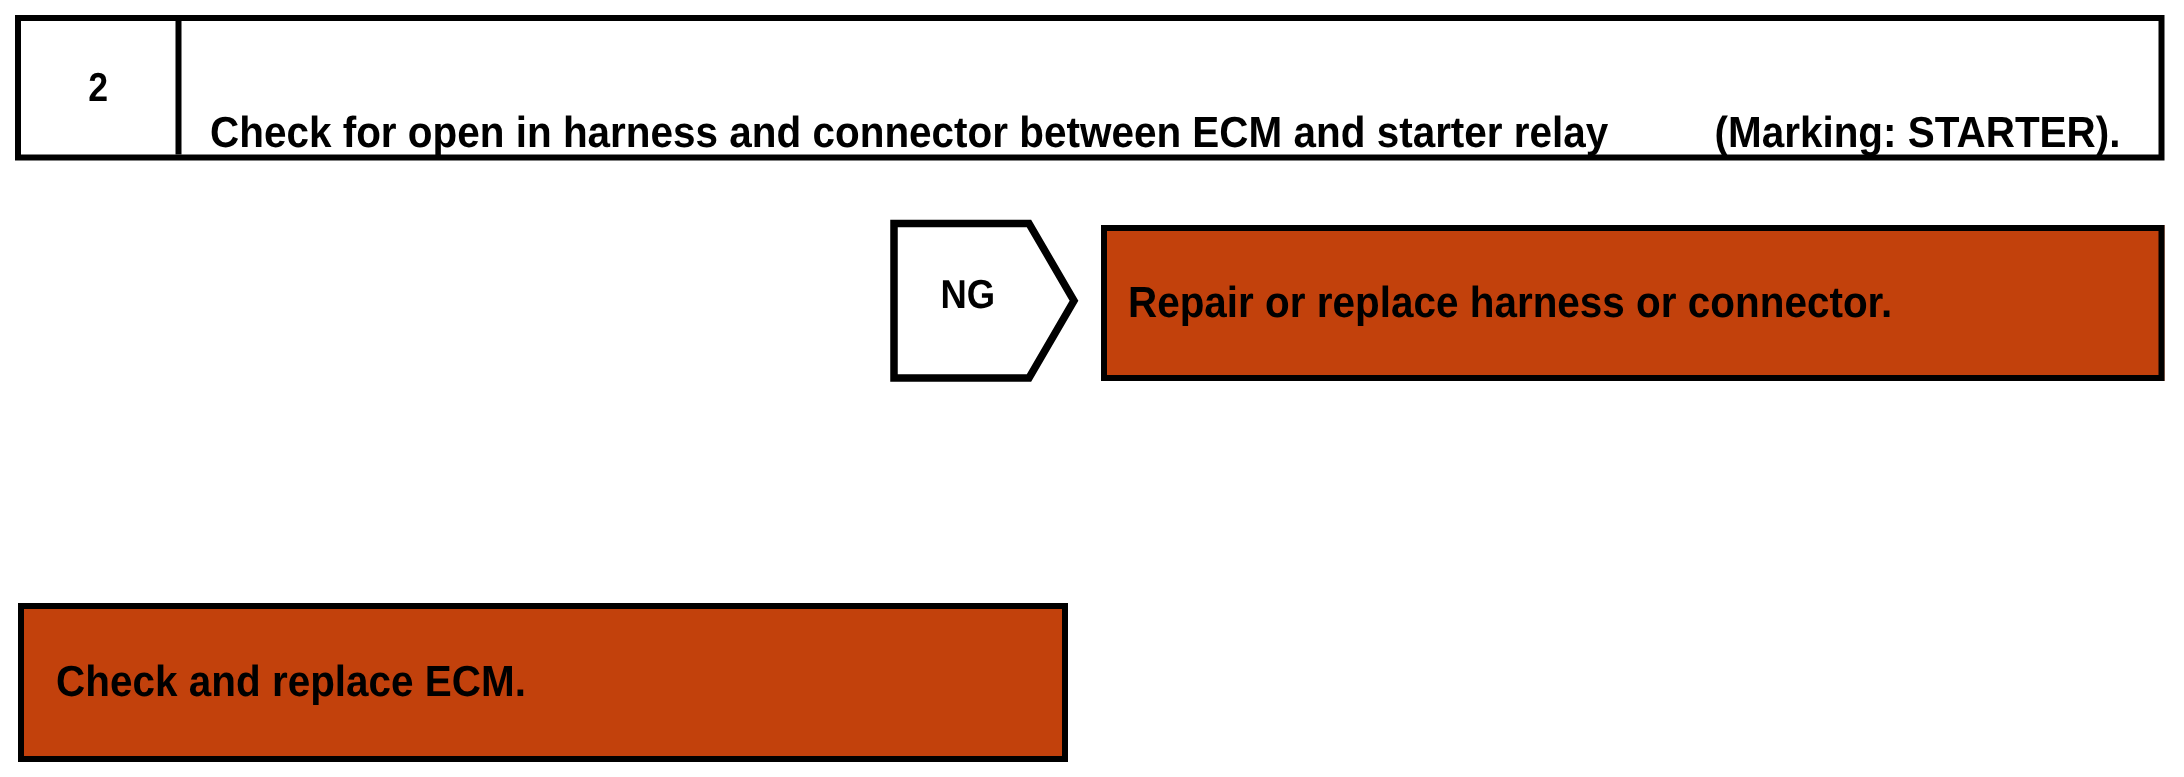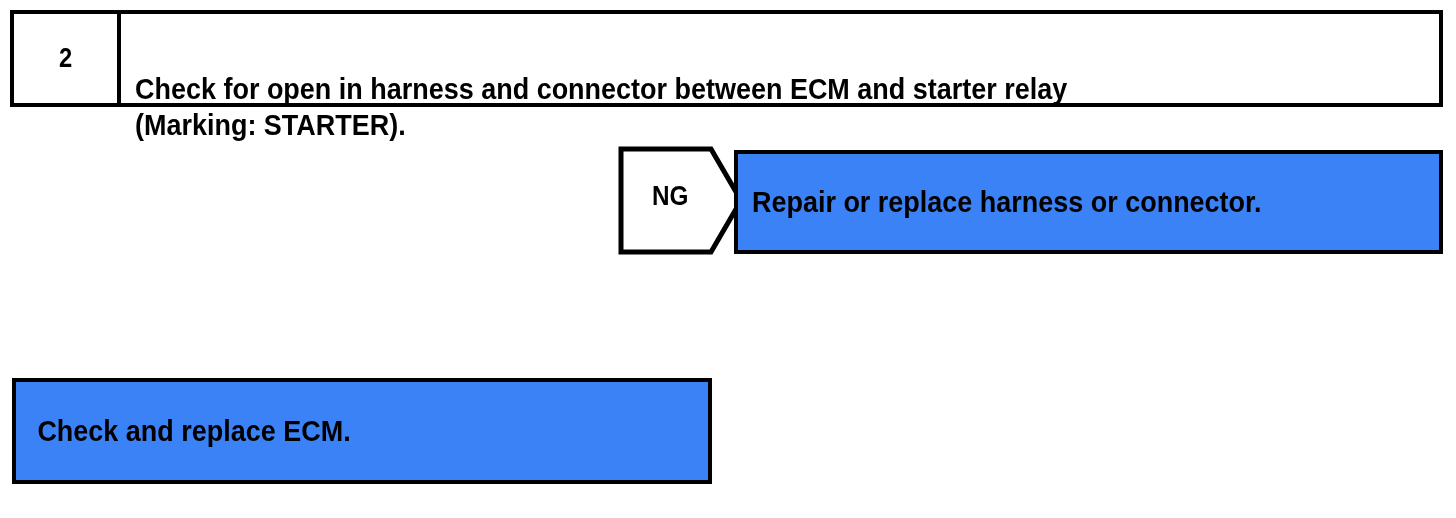--- a/index.html
+++ b/index.html
@@ -40,40 +40,40 @@
   .step-number {
     font-size: 27px;
     font-weight: bold;
     color: #000000;
     letter-spacing: 0px;
     transform: scaleX(0.88);
   }
   .step-text-cell {
     flex: 1 1 auto;
     display: flex;
-    flex-direction: column;
-    justify-content: flex-start;
+    flex-direction: row;
+    justify-content: center;
     padding: 10px 0 0 14px;
     box-sizing: border-box;
     margin-top: 47px;
   }
   .step-text-line {
     font-size: 29px;
     font-weight: bold;
     color: #000000;
     line-height: 36px;
     white-space: nowrap;
     transform: scaleX(0.93);
     transform-origin: left center;
   }
 
   
   .pentagon-right {
     position: absolute;
-    left: 619px;
+    left: 594px;
     top: 147px;
     width: 124px;
     height: 107px;
   }
   .pentagon-down {
     position: absolute;
     left: 10px;
     top: 274px;
     width: 137px;
     height: 109px;
@@ -100,33 +100,33 @@
   .pentagon-down .pentagon-label {
     left: 38px;
     top: 22px;
   }
 
   
   .result-box {
     position: absolute;
     border: 4px solid #000000;
     box-sizing: border-box;
-    background: #3b82f6;
+    background: #c2410c;
     display: flex;
     align-items: center;
   }
   .result-box-repair {
     left: 734px;
     top: 150px;
     width: 709px;
     height: 104px;
   }
   .result-box-ecm {
     left: 12px;
-    top: 378px;
+    top: 402px;
     width: 700px;
     height: 106px;
   }
   .result-text {
     font-size: 29px;
     font-weight: bold;
     color: #000000;
     white-space: nowrap;
     padding-left: 15px;
     transform: scaleX(0.93);

